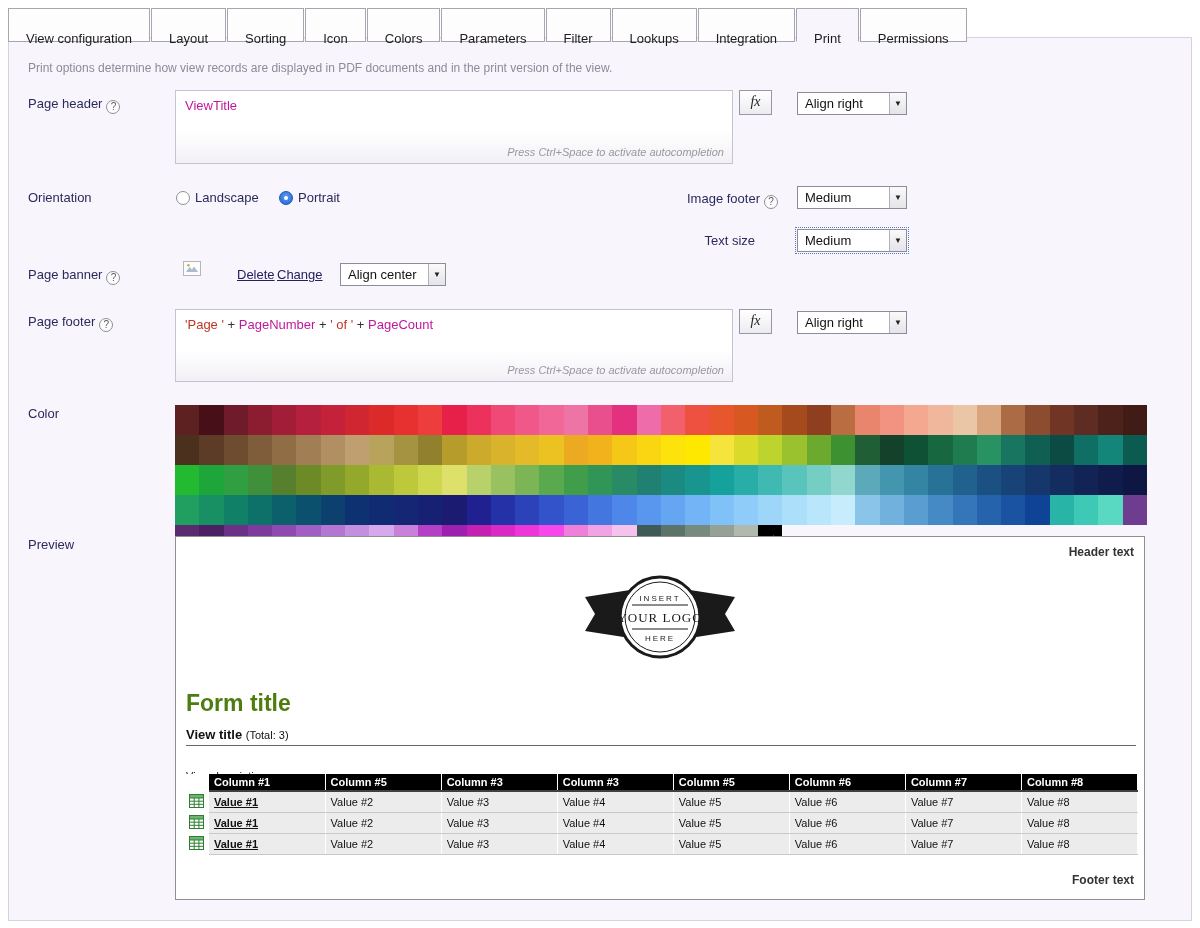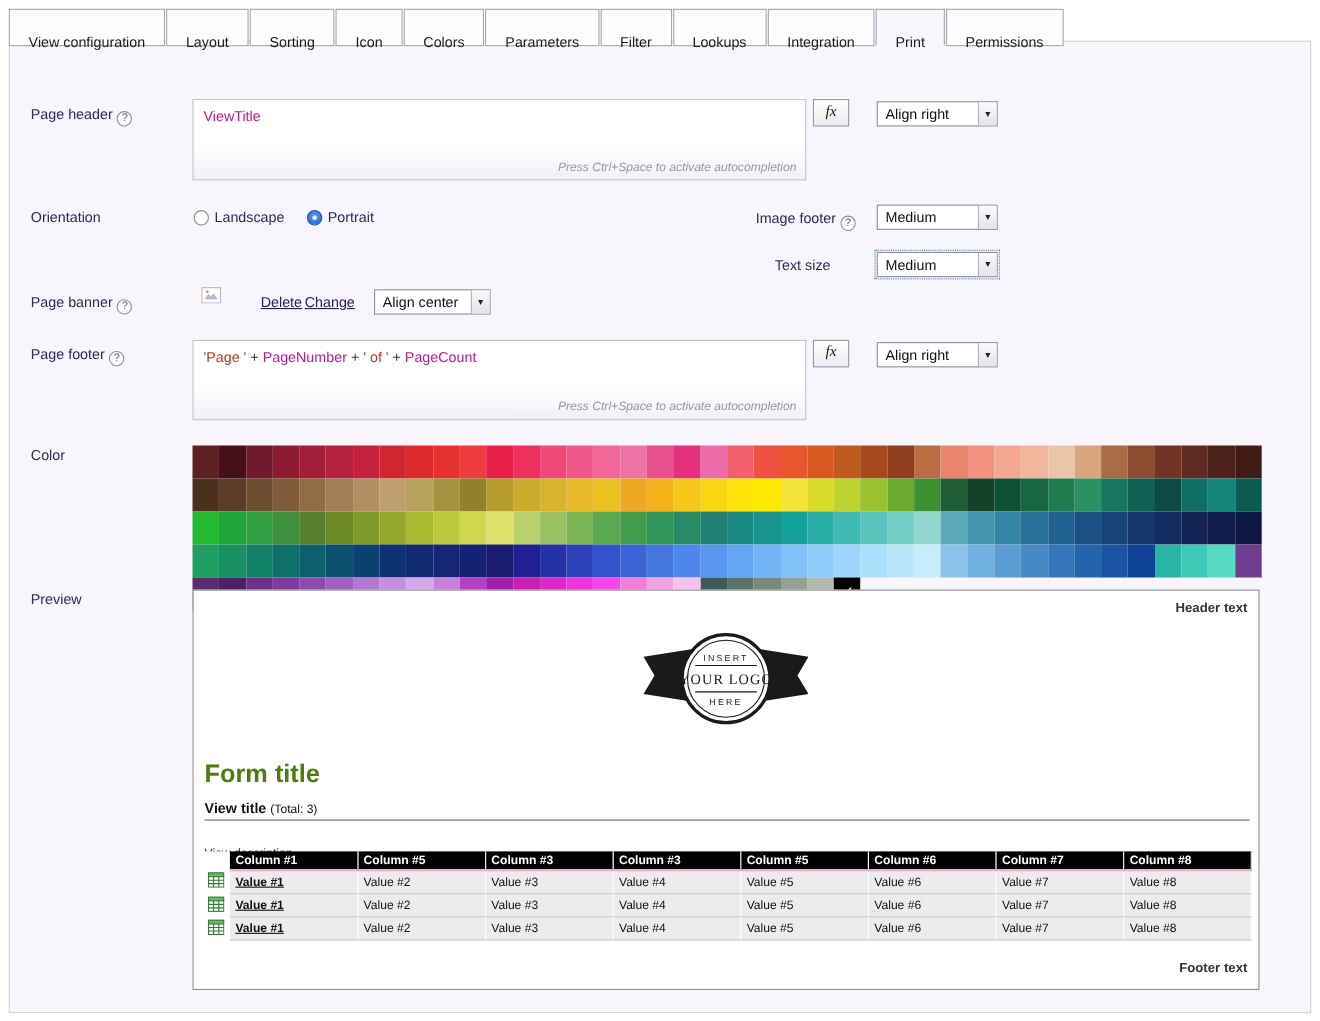--- a/index.html
+++ b/index.html
@@ -64,33 +64,34 @@
   .logo text { fill:#1a1a1a; font-family:"Liberation Sans","DejaVu Sans",sans-serif; }
   .logo .serif { font-family:"Liberation Serif","DejaVu Serif",serif; }
   .pv-form-title { position:absolute; left:10px; top:153px; font-size:23px; font-weight:bold; color:#4d7c0f; }
   .pv-view-line { position:absolute; left:10px; top:190px; font-size:13px; color:#111; }
   .pv-view-title { font-weight:bold; }
   .pv-view-total { font-size:11px; }
   .pv-rule { position:absolute; left:10px; top:208px; width:950px; border-top:1px solid #666; }
   .pv-view-desc { position:absolute; left:10px; top:213px; font-size:11px; color:#222;margin-top:20px; }
   .ptable { position:absolute; left:8px; top:237px; width:954px; border-collapse:collapse; table-layout:fixed; }
   .ptable th { background:#000; color:#fff; font-size:11px; text-align:left; font-weight:bold; padding:2px 5px;
-               border-right:1px solid #fff; border-bottom:2px solid #f9a8d4; height:14px; }
+               border-right:1px solid #fff; border-bottom:2px solid #404040; height:14px; }
   .ptable td { background:#ececec; font-size:11px; color:#111; padding:4px 5px; border-right:1px solid #fff;
                border-bottom:1px solid #c9c9c9; height:14px; }
   .ptable th.icon-col, .ptable td.icon-col { width:25px; background:#fff; border:none; padding:2px 3px; text-align:center; }
   .row-link { font-weight:bold; text-decoration:underline; cursor:pointer; }
 </style>
 </head>
 <body>
 
 <div class="page">
   <div class="content-bg"></div>
   <div class="tabbar" id="tabbar"><div class="tab">View configuration</div><div class="tab">Layout</div><div class="tab">Sorting</div><div class="tab">Icon</div><div class="tab">Colors</div><div class="tab">Parameters</div><div class="tab">Filter</div><div class="tab">Lookups</div><div class="tab">Integration</div><div class="tab active">Print</div><div class="tab">Permissions</div></div>
 
+  <div class="intro">Print options determine how view records are displayed in PDF documents and in the print version of the view.</div>
 
   <div class="flabel" style="left:28px; top:96px;">
     <span>Page header</span><span class="qmark">?</span>
   </div>
   <div class="editor" style="left:175px; top:90px; width:558px; height:74px;">
     <div class="code" id="header-code"><span class="tok-field">ViewTitle</span></div>
     <div class="hint">Press Ctrl+Space to activate autocompletion</div>
   </div>
   <div class="fx-btn" style="left:739px; top:90px;">fx</div>
   <div class="select" style="left:797px; top:92px; width:110px;">

